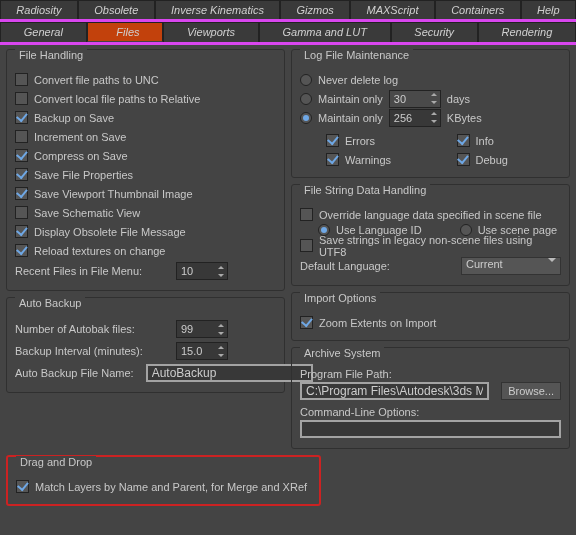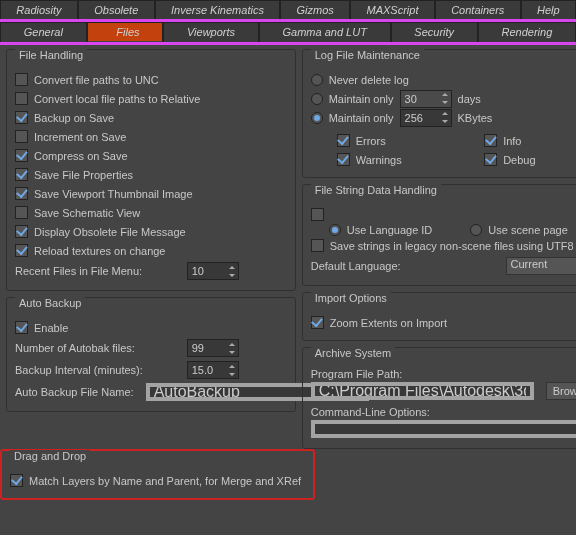--- a/index.html
+++ b/index.html
@@ -79,22 +79,22 @@
   }
   .spin.disabled { background: #4a4a4a; }
   .spin-arrows {
     width: 12px; height: 16px; display: flex; flex-direction: column;
   }
   .arrow { flex:1; display:flex; align-items:center; justify-content:center; }
   .arrow::after { content:""; border-left:3px solid transparent; border-right:3px solid transparent; }
   .arrow.up::after { border-bottom: 3px solid #aaa; }
   .arrow.dn::after { border-top: 3px solid #aaa; }
   .textin {
-    background: #383838; border: 4px solid #a3a3a3; color: #ccc;
-    height: 18px; font-size: 16px; padding: 0 4px; outline: none;
+    background: #383838; border: 2px solid #a3a3a3; color: #ccc;
+    height: 18px; font-size: 12px; padding: 0 4px; outline: none;
   }
   .dropdown {
     display: inline-flex; justify-content: space-between;
     background: #555; border:1px solid #333; height:18px; padding: 0 4px;
     min-width: 100px;
   }
   .dropdown .dd-arrow {
     width:0;height:0;border-left:4px solid transparent;border-right:4px solid transparent;border-top:4px solid #bbb;
     margin-left: 6px;
   }
@@ -102,21 +102,21 @@
   .row-pair { display:flex; align-items:center; justify-content: flex-start; gap: 12px; height: 22px; }
   .row-pair .lbl { flex: 0 0 auto; }
   .grow { flex: 1 1 auto; }
   .btn {
     background:#555; border:1px solid #333; color:#ccc; height:18px;
     font-size:11px; padding:0 6px; display:inline-flex; align-items:center;
   }
   .highlight {
     border: 2px solid #cc2222 !important;
   }
-  .fullwide { }
+  .fullwide { margin: 6px; }
   .hgap { height: 4px; }
   .pair-grid { display:flex; gap: 26px; padding-left: 26px; }
   .pair-grid .opt-row { flex:1; }
   .row-spread { display:flex; align-items:center; gap:6px; }
 </style>
 </head>
 <body>
 
 <div class="tabrow">
   <div class="tab">Radiosity</div>
@@ -193,24 +193,20 @@
               <span class="arrow up"></span>
               <span class="arrow dn"></span>
             </span>
         </span>
         <span style="width:36px"></span>
       </div>
     </div>
 
     <div class="group">
       <div class="group-title">Auto Backup</div>
-      <div class="opt-row">
-          <span class="chk checked"></span>
-          <label class="lbl">Enable</label>
-        </div>
 
       <div class="row-pair">
         <label class="lbl">Number of Autobak files:</label>
         <span class="grow"></span>
         <span class="spin">
           <input value="99" style="">
           <span class="spin-arrows">
               <span class="arrow up"></span>
               <span class="arrow dn"></span>
             </span>
@@ -291,20 +287,21 @@
             <label class="lbl">Debug</label>
           </div>
       </div>
     </div>
 
     <div class="group">
       <div class="group-title">File String Data Handling</div>
 
       <div class="opt-row">
           <span class="chk"></span>
+          <label class="lbl">Override language data specified in scene file</label>
         </div>
       <div class="row-spread opt-indent">
         <span class="radio checked"></span>
         <label class="lbl">Use Language ID</label>
         <span style="width:26px"></span>
         <span class="radio"></span>
         <label class="lbl">Use scene page</label>
       </div>
       <div class="opt-row">
           <span class="chk"></span>

